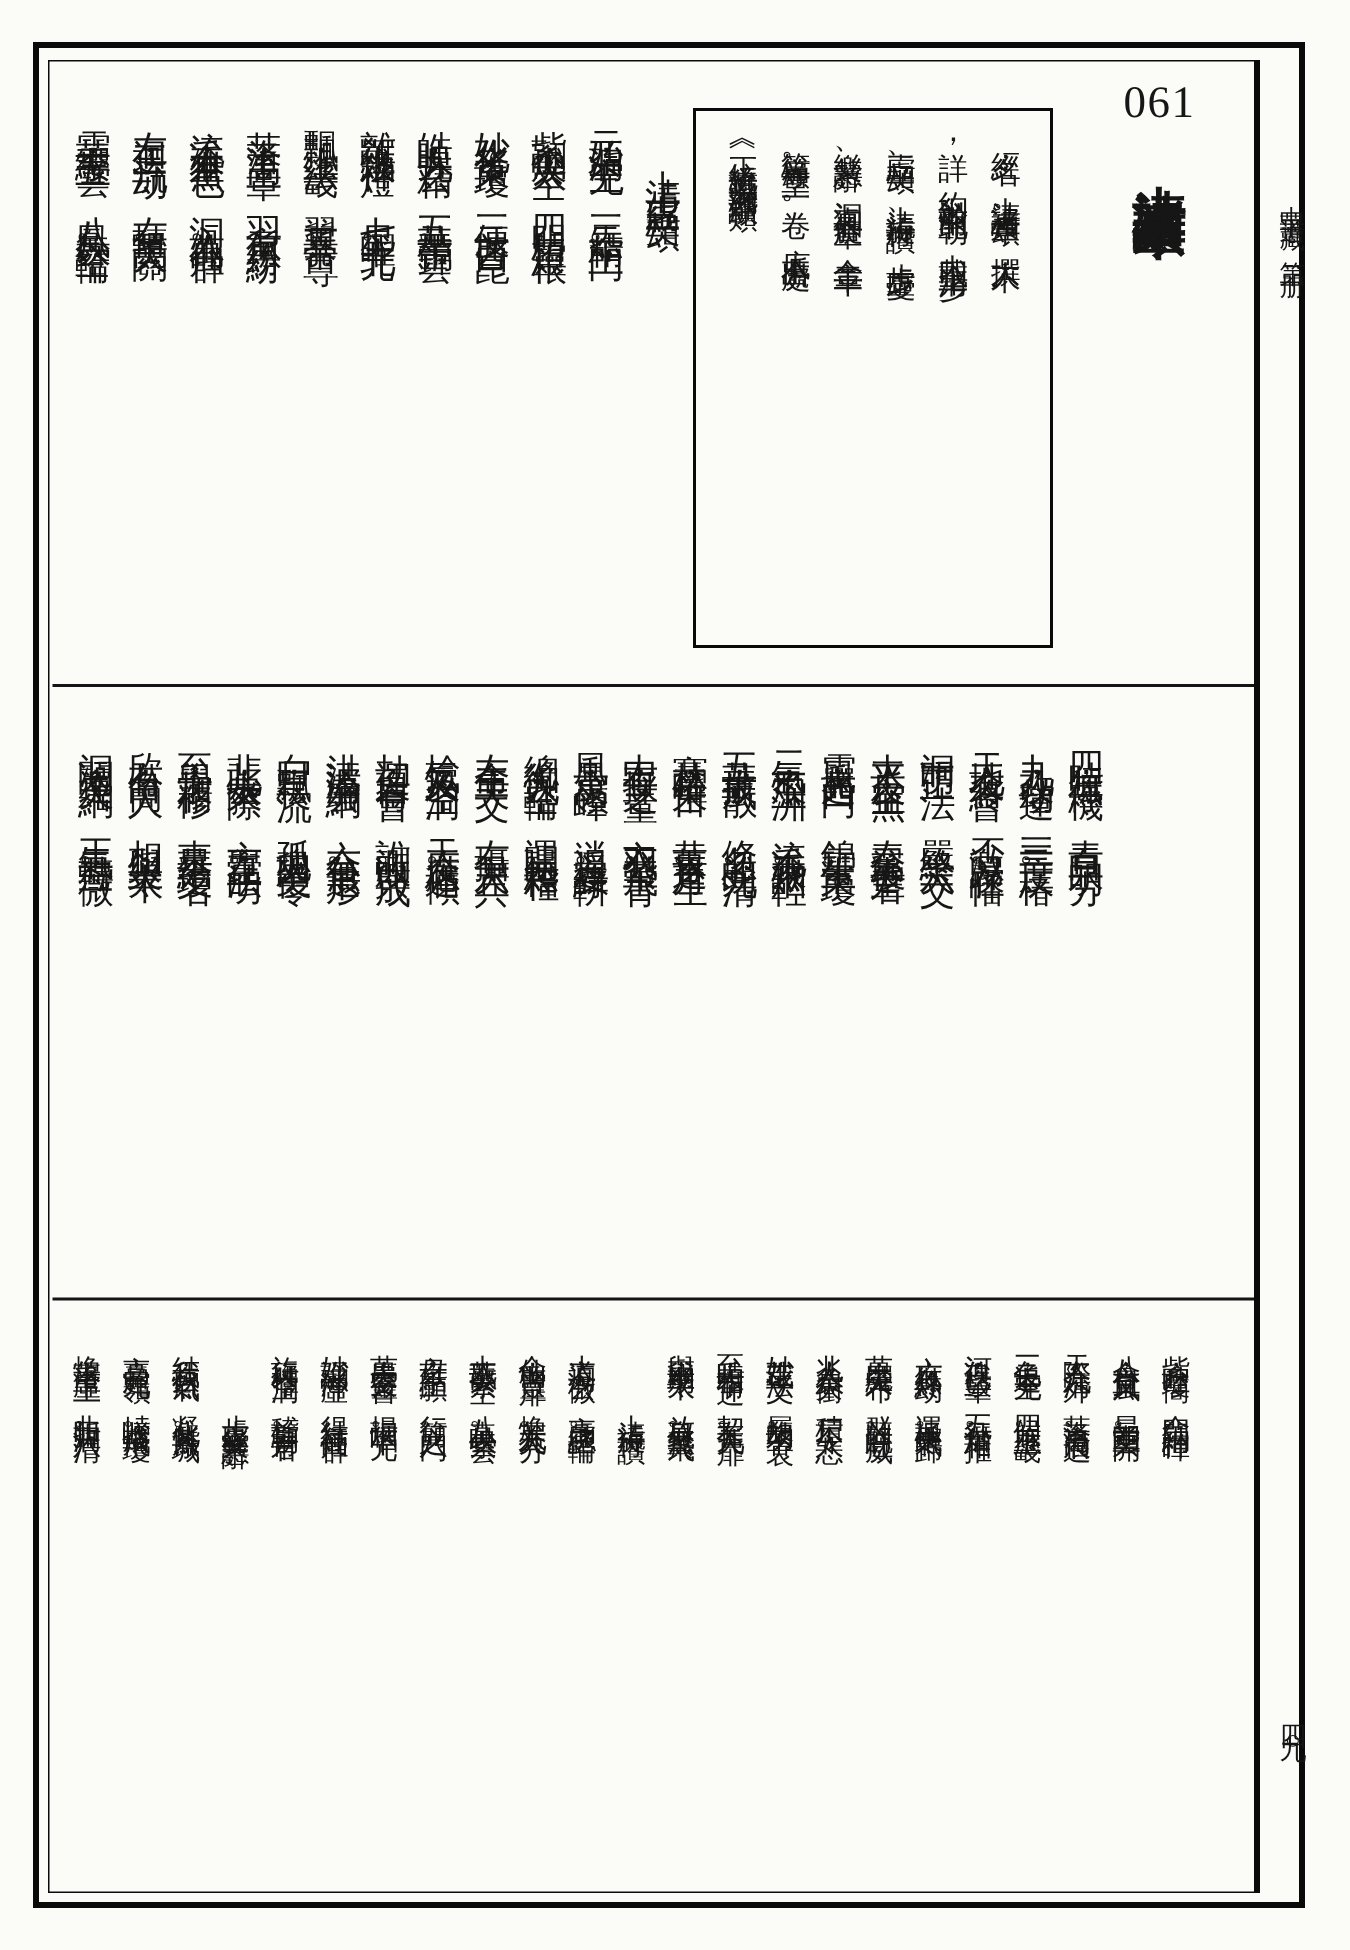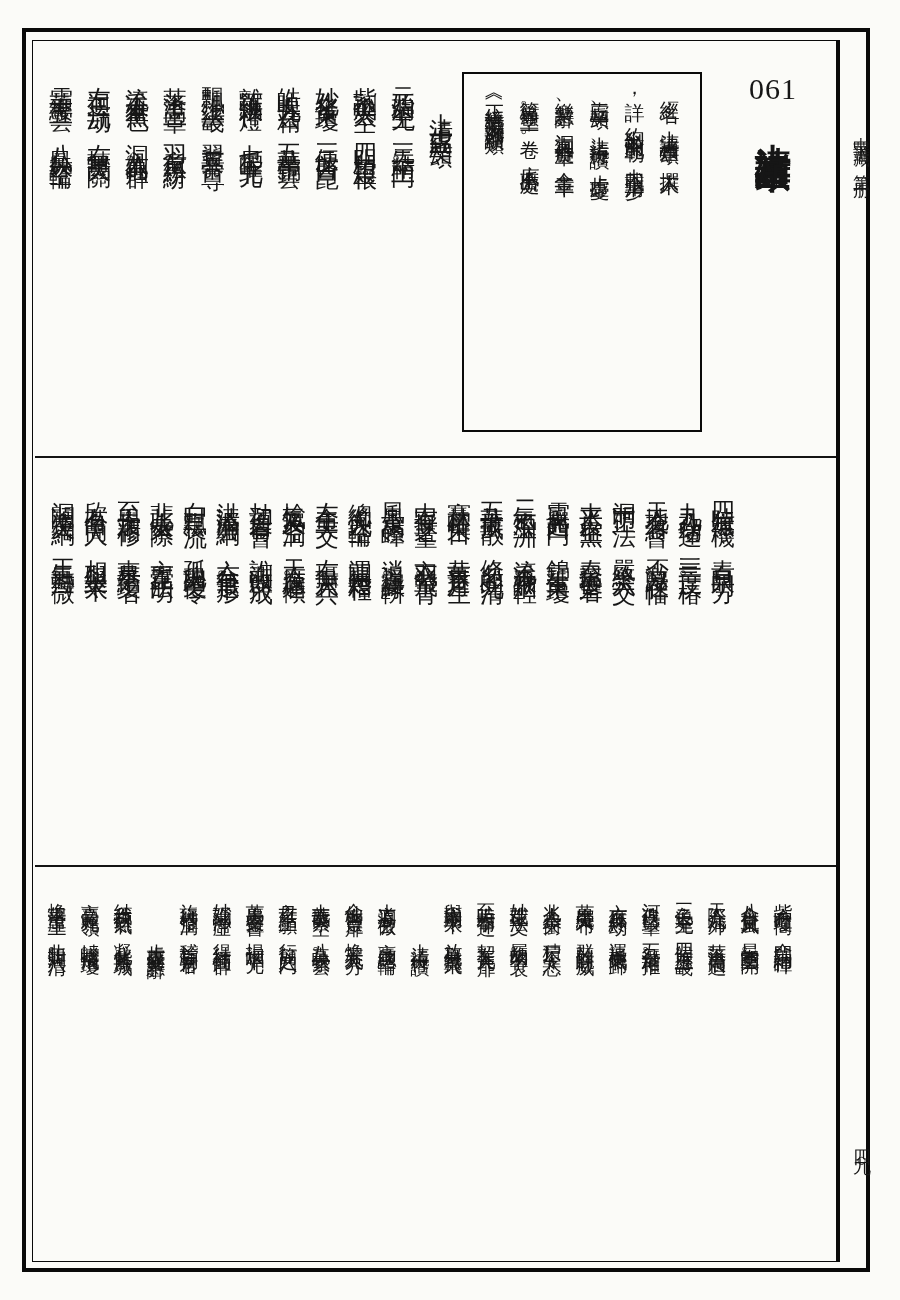--- a/index.html
+++ b/index.html
@@ -25,21 +25,21 @@
   
   .series-label{
     position:absolute;left:848px;top:124px;
     font-size:17px;letter-spacing:4px;line-height:26px;
   }
   .folio-number{
     position:absolute;left:849px;top:1136px;
     font-size:18px;letter-spacing:7px;line-height:26px;
   }
   
-  .header-block{position:absolute;left:734px;top:52px;width:78px;text-align:center;margin-top:20px;}
+  .header-block{position:absolute;left:734px;top:52px;width:78px;text-align:center;}
   .doc-number{
     font-size:30px;letter-spacing:1px;line-height:34px;
     font-family:"Liberation Serif","DejaVu Serif",serif;
   }
   .doc-title{
     writing-mode:vertical-rl;text-orientation:upright;
     font-size:36px;font-weight:bold;letter-spacing:3px;line-height:46px;
     margin:8px auto 0 auto;
   }
   

